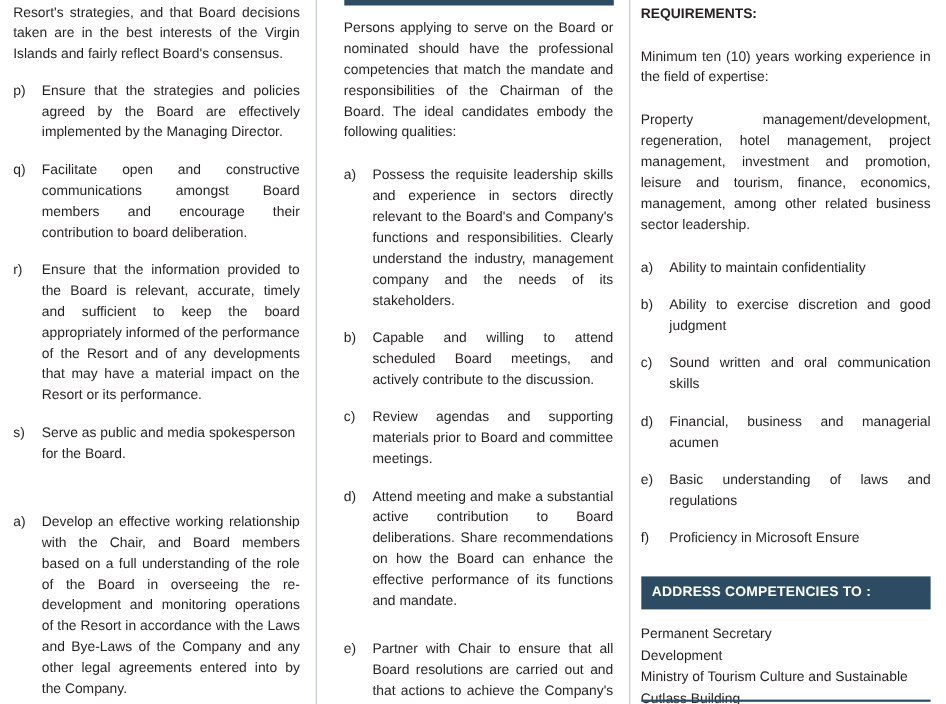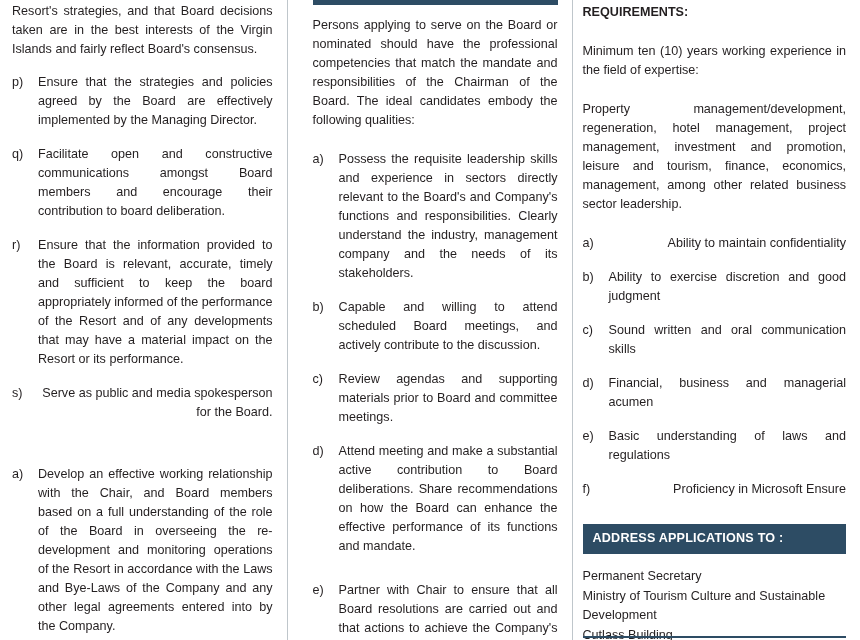--- a/index.html
+++ b/index.html
@@ -60,21 +60,21 @@
   }
   .item .marker {
     flex: 0 0 auto;
     width: 26px;
     text-align: left;
   }
   .item .body {
     flex: 1 1 auto;
     text-align: justify;
   }
-  .item .body.ragged { text-align: right; }
+  .item .body.ragged { text-align: left; }
 
   .heading {
     font-size: 12.6px;
     line-height: 19px;
     font-weight: bold;
     margin: 0 0 14px 0;
   }
 
   
   .sp-22 { height: 22px; }
@@ -240,26 +240,26 @@
       <span class="body">Basic understanding of laws and regulations</span>
     </div>
 
     <div class="item">
       <span class="marker">f)</span>
       <span class="body ragged">Proficiency in Microsoft Ensure</span>
     </div>
 
     <div class="sp-10"></div>
 
-    <div class="addr-header">ADDRESS APPLICATIONS TO :</div>
+    <div class="addr-header">ADDRESS COMPETENCIES TO :</div>
 
     <div class="addr-lines">
       <div class="bold">Permanent Secretary</div>
+      <div>Development</div>
       <div>Ministry of Tourism Culture and Sustainable</div>
-      <div>Development</div>
       <div>Cutlass Building</div>
 
     </div>
 
     <div class="bottom-rule"></div>
   </div>
 
 </div>
 
 </body></html>

